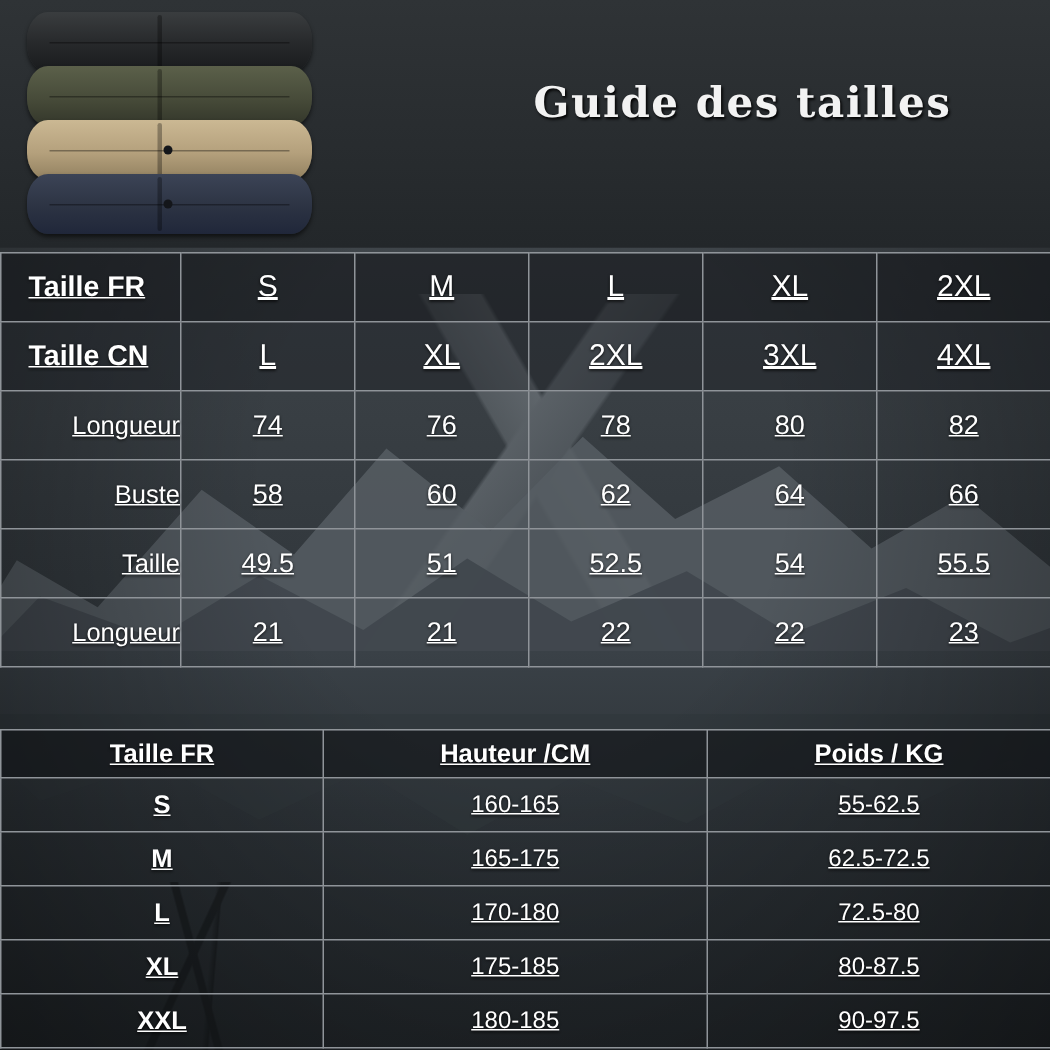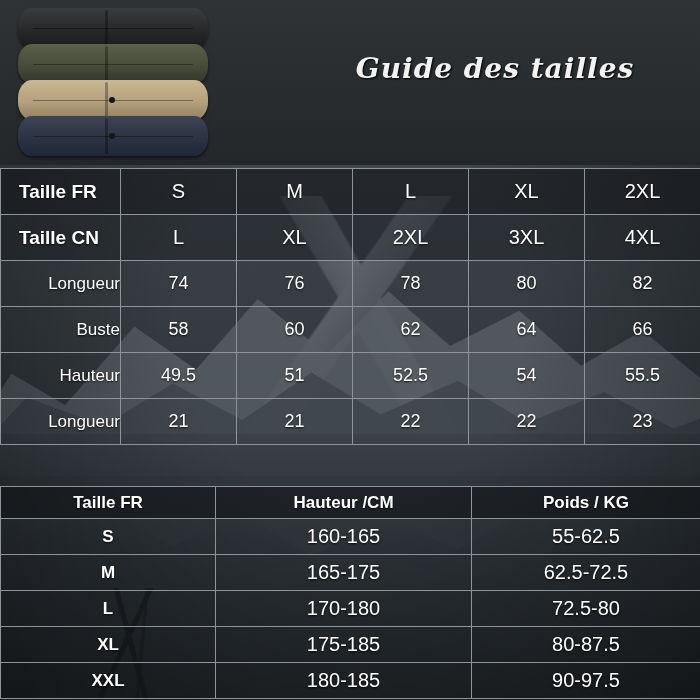--- a/index.html
+++ b/index.html
@@ -110,21 +110,20 @@
     background: linear-gradient(180deg, #2f3336 0%, #23272a 100%);
   }
   .title {
     position: absolute;
     left: 330px;
     top: 52px;
     width: 330px;
     text-align: center;
     font-family: "DejaVu Serif", serif;
     font-weight: bold;
-    font-style: italic;
     font-size: 28px;
     letter-spacing: 1px;
     color: #f2f2f2;
     text-shadow: 1px 1px 2px #000;
   }
 
   
   .jackets {
     position: absolute;
     left: 18px;
@@ -171,20 +170,21 @@
   .j3 { top: 74px; background: linear-gradient(180deg,#cbb893 0%, #b4a07c 55%, #91805f 100%); }
   .j4 { top: 110px;background: linear-gradient(180deg,#3c4456 0%, #2c3343 55%, #20273a 100%); }
 
   
   .tbl {
     position: absolute;
     left: 0;
     width: 700px;
     border-collapse: collapse;
     table-layout: fixed;
+    text-decoration: underline;
   }
   .tbl td {
     border: 1px solid #8f9499;
     padding: 0;
     text-align: center;
     vertical-align: middle;
     color: #ffffff;
     text-shadow: 0 1px 2px rgba(0,0,0,.8);
   }
 
@@ -203,21 +203,21 @@
   #size-table .hdr-cn .rowhead { font-size: 19px; }
   #size-table .metric-name {
     text-align: right;
     padding-left: 18px;
     font-size: 17px;
     font-weight: normal;
   }
 
   
   #fit-table { top: 486px; }
-  #fit-table td { height: 35px; font-size: 20px; }
+  #fit-table td { height: 35px; font-size: 16px; }
   #fit-table .fit-hdr td { height: 31px; font-size: 17px; font-weight: bold; }
   #fit-table .sizecol { font-weight: bold; font-size: 17px; }
 
   .shade { background: rgba(20,24,28,0.38); margin-top: 24px; }
   .shade-strong { background: rgba(14,17,20,0.55); }
 </style>
 </head>
 <body>
 
 <div id="page">
@@ -296,21 +296,21 @@
       </tr>
       <tr>
         <td class="metric-name">Buste</td>
         <td>58</td>
         <td>60</td>
         <td>62</td>
         <td>64</td>
         <td>66</td>
       </tr>
       <tr>
-        <td class="metric-name">Hauteur</td>
+        <td class="metric-name">Taille</td>
         <td>49.5</td>
         <td>51</td>
         <td>52.5</td>
         <td>54</td>
         <td>55.5</td>
       </tr>
       <tr>
         <td class="metric-name">Longueur</td>
         <td>21</td>
         <td>21</td>

